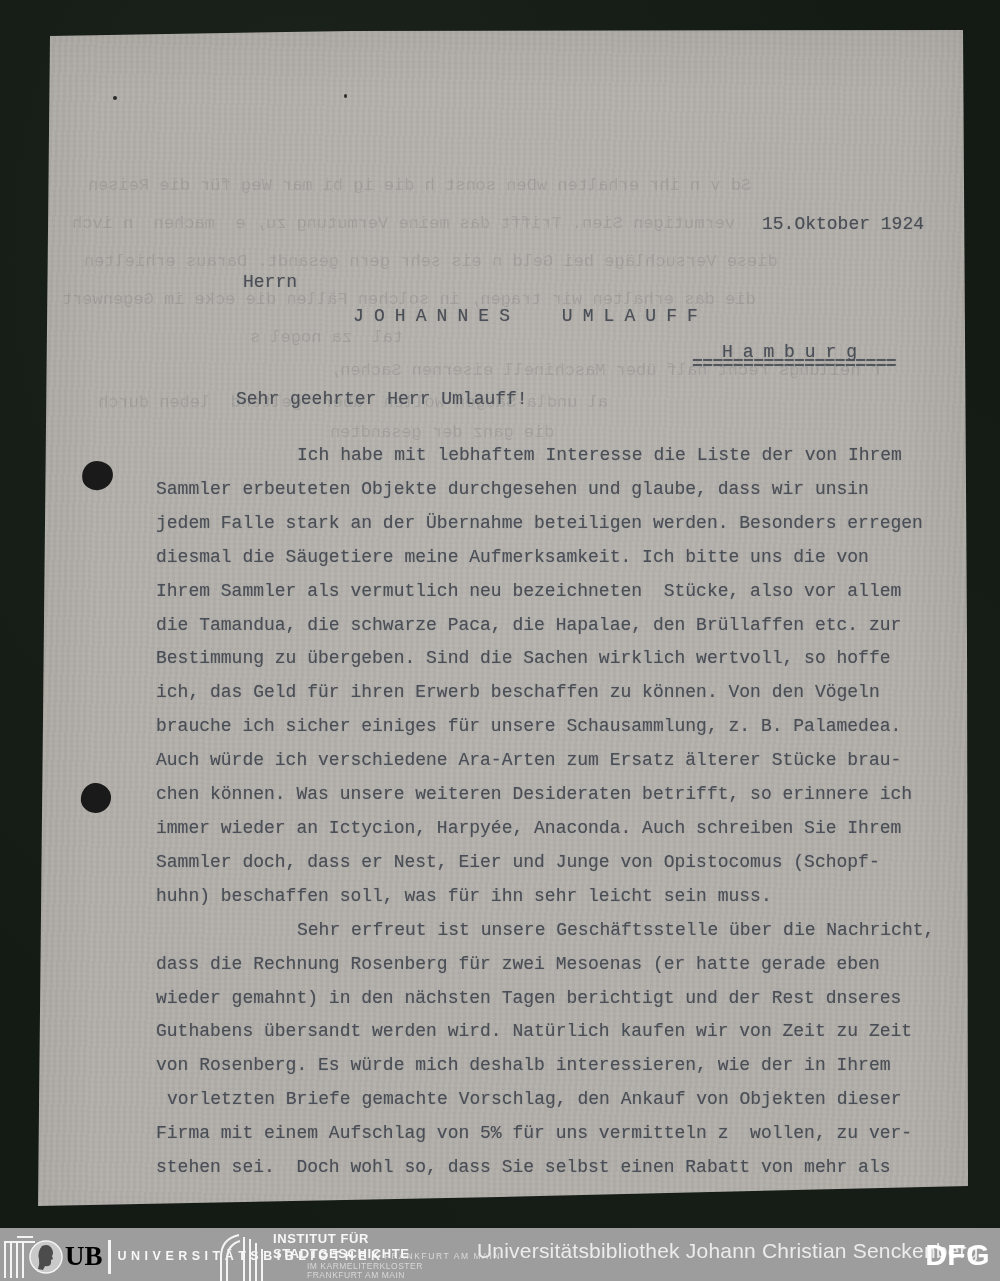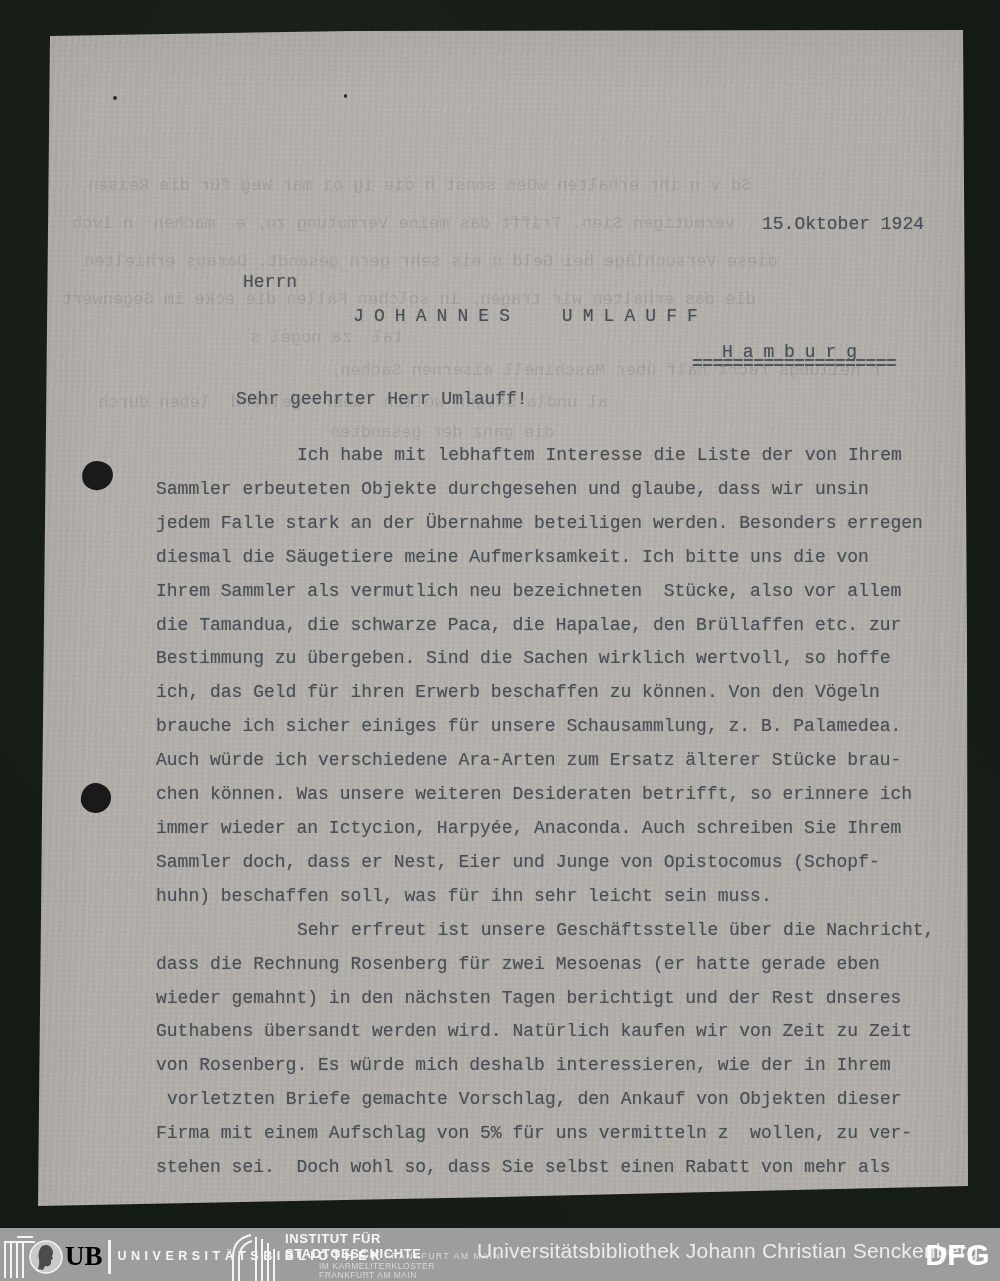--- a/index.html
+++ b/index.html
@@ -65,21 +65,21 @@
   }
   .ub-logo{position:absolute;left:3px;top:6px;height:45px;display:flex;align-items:center;}
   .ub-abbr{
     font-family:"Liberation Serif","DejaVu Serif",serif;font-weight:bold;
     font-size:27px;color:#000000;margin:0 2px 0 2px;letter-spacing:0;line-height:1;
   }
   .ub-divider{width:3px;height:34px;background:#f4f4f4;margin:0 7px 0 3px;}
   .ub-text{display:flex;flex-direction:row;justify-content:center;line-height:1.05;}
   .ub-text .l1,.ub-text .l2{font-size:12.5px;font-weight:bold;letter-spacing:4.5px;color:#f7f7f7;}
   .ub-text .l3{font-size:8.5px;letter-spacing:1.6px;color:#dcdcdc;margin-top:2px;}
-  .inst-logo{position:absolute;left:230px;top:4px;height:49px;display:flex;align-items:center;}
+  .inst-logo{position:absolute;left:218px;top:4px;height:49px;display:flex;align-items:center;}
   .inst-text{display:flex;flex-direction:column;justify-content:center;line-height:1.12;margin-left:9px;}
   .inst-text .l1,.inst-text .l2{font-size:13px;font-weight:bold;letter-spacing:.6px;color:#f7f7f7;}
   .inst-text .l3,.inst-text .l4{font-size:8.5px;letter-spacing:.5px;color:#d8d8d8;margin-left:34px;}
   .credit{
     position:absolute;left:477px;top:11px;font-size:21px;color:#ececec;letter-spacing:.2px;
   }
   .dfg{
     position:absolute;right:10px;top:10px;font-size:30px;font-weight:bold;
     letter-spacing:.5px;color:#fff;font-stretch:condensed;
   }

